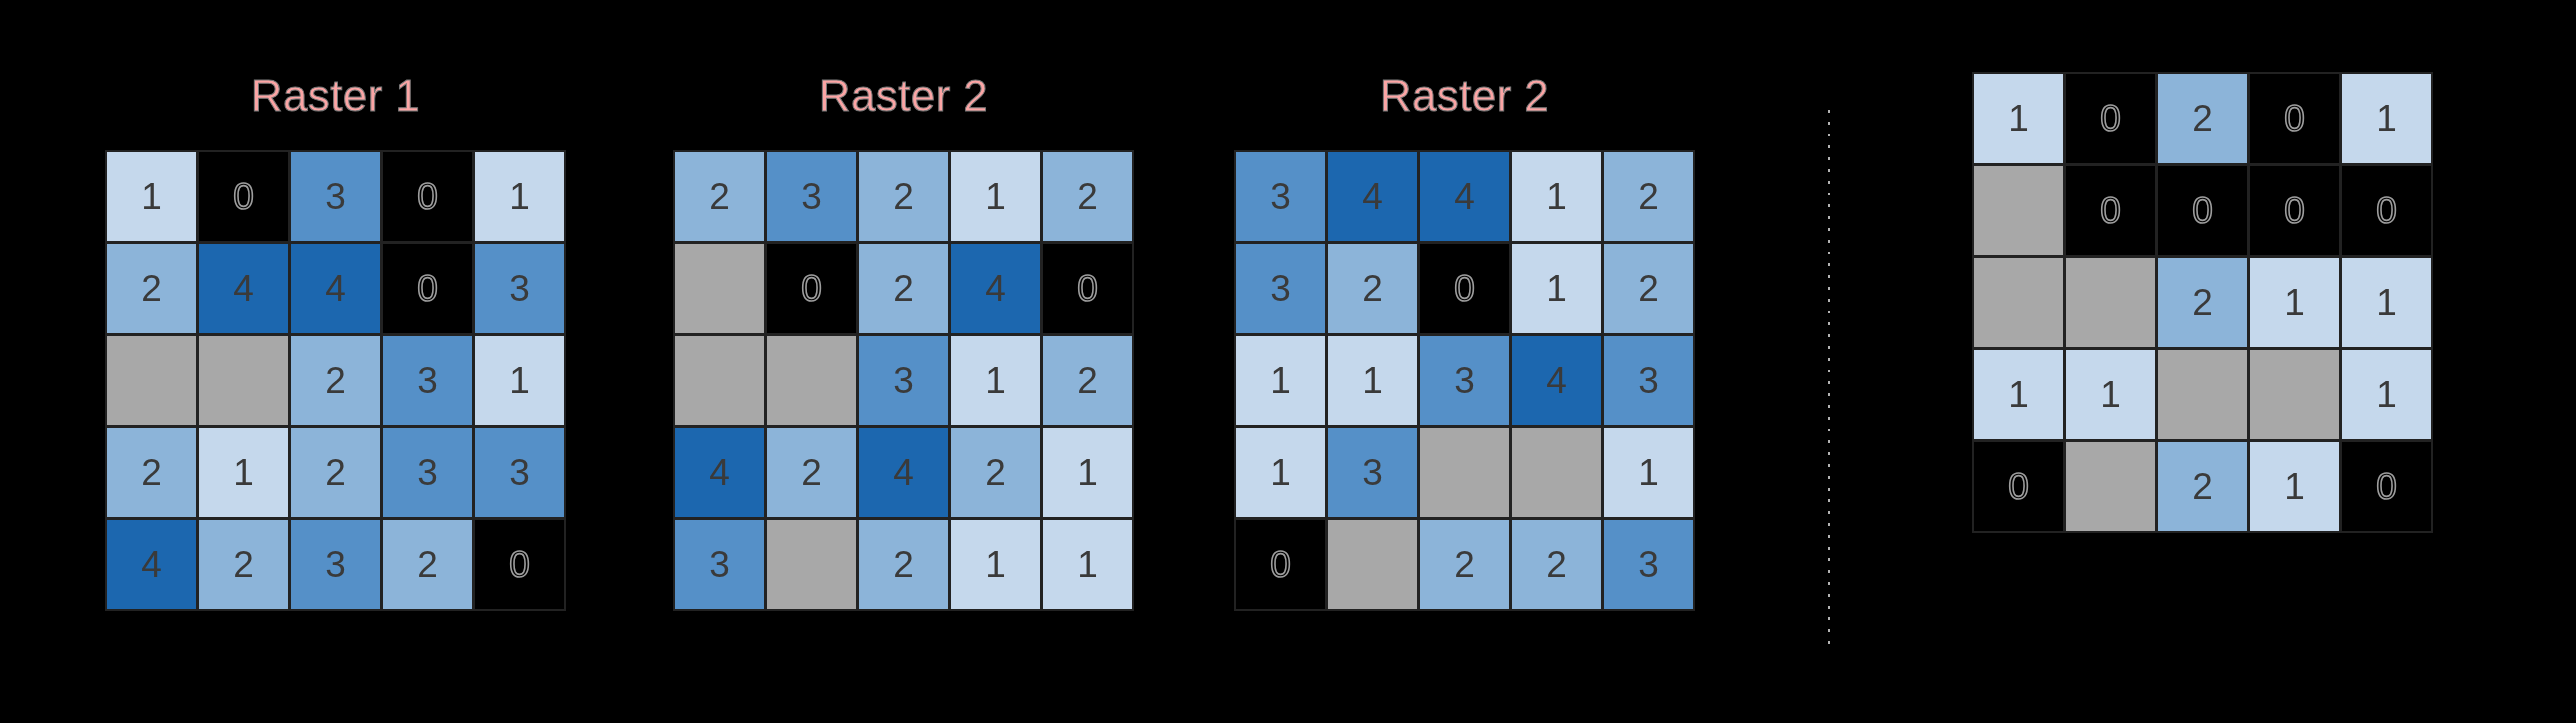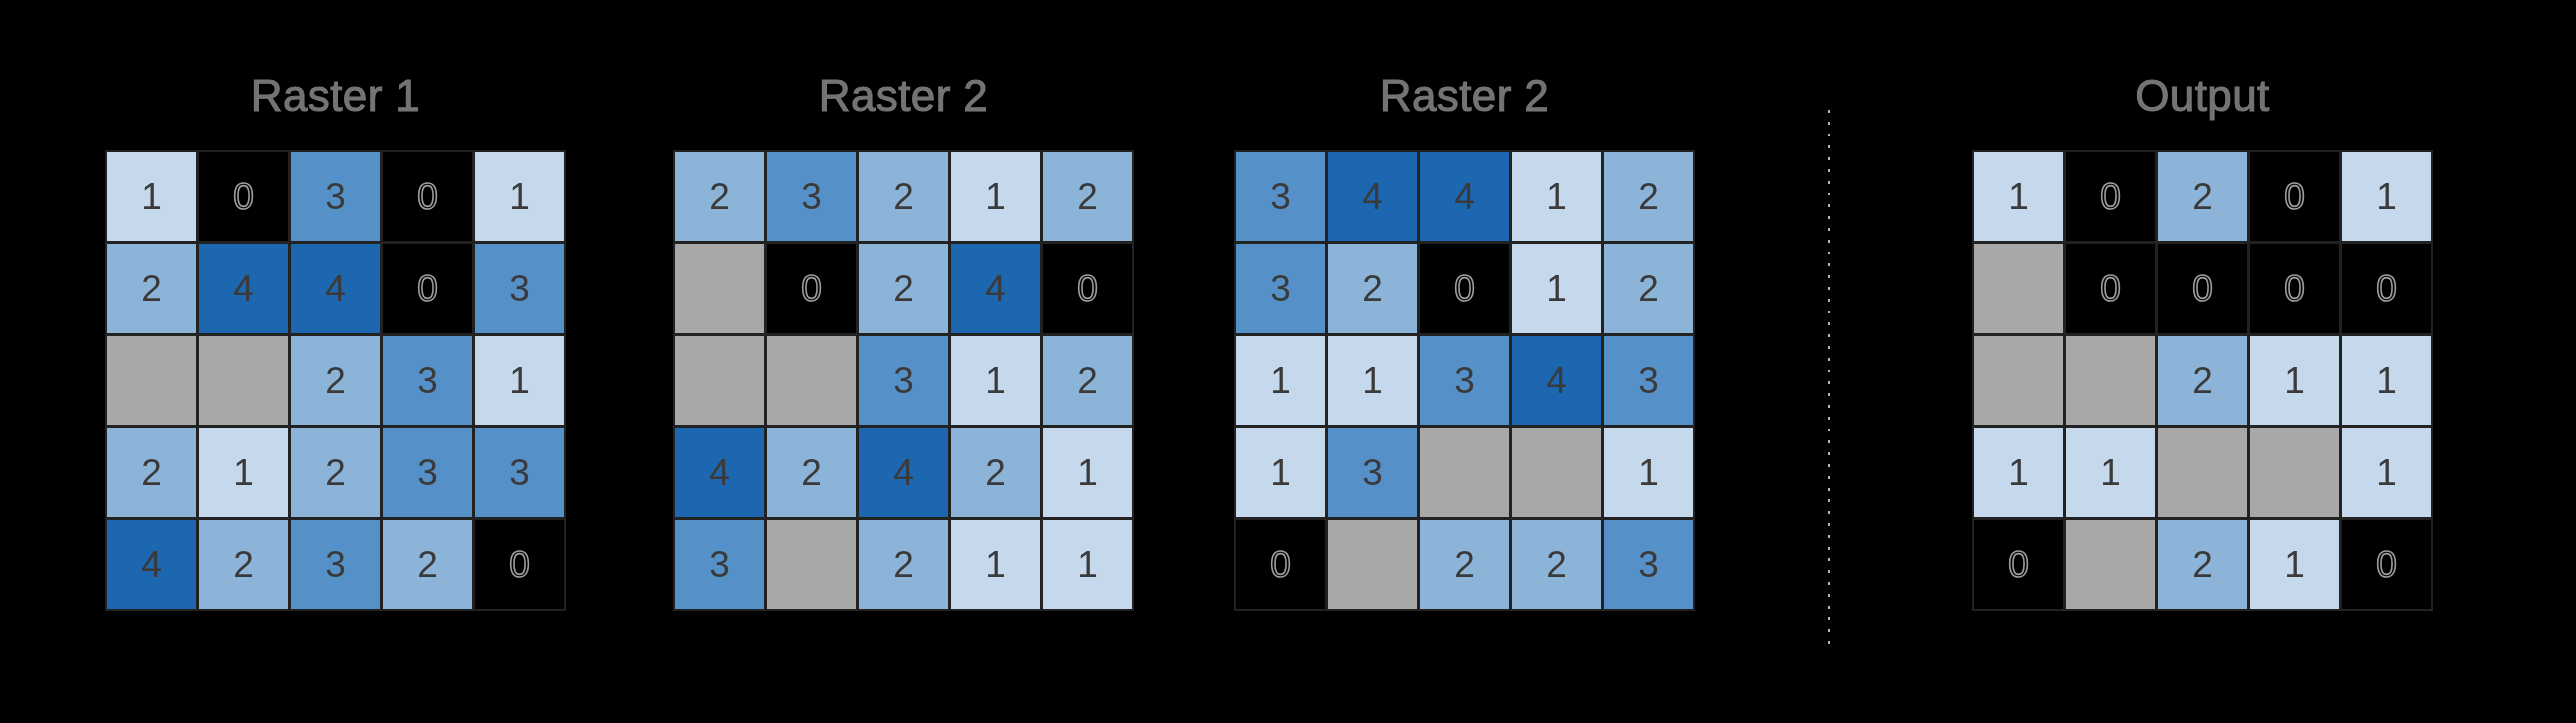--- a/index.html
+++ b/index.html
@@ -24,21 +24,21 @@
   .panel-r3 { left: 1234px; }
   .panel-out { left: 1972px; }
 
   .title {
     margin: 0 0 31px 0;
     height: 47px;
     line-height: 47px;
     text-align: center;
     font-size: 44px;
     font-weight: 400;
-    color: #737373;
+    color: #fca5a5;
     -webkit-text-stroke: 1px var(--title-outline, #787878);
     letter-spacing: 0.4px;
   }
 
   .grid {
     box-sizing: border-box;
     width: 461px; height: 461px;
     display: grid;
     grid-template-columns: repeat(5, 1fr);
     grid-template-rows: repeat(5, 1fr);
@@ -307,21 +307,20 @@
         </div>
         <div class="cell v3">
           <span class="digit">3</span>
         </div>
       </div>
   </section>
 
   <div class="separator"></div>
 
   <section class="panel panel-out">
-    <h2 class="title">Output</h2>
     <div class="grid">
         <div class="cell v1">
           <span class="digit">1</span>
         </div>
         <div class="cell v0">
           <span class="digit">0</span>
         </div>
         <div class="cell v2">
           <span class="digit">2</span>
         </div>

